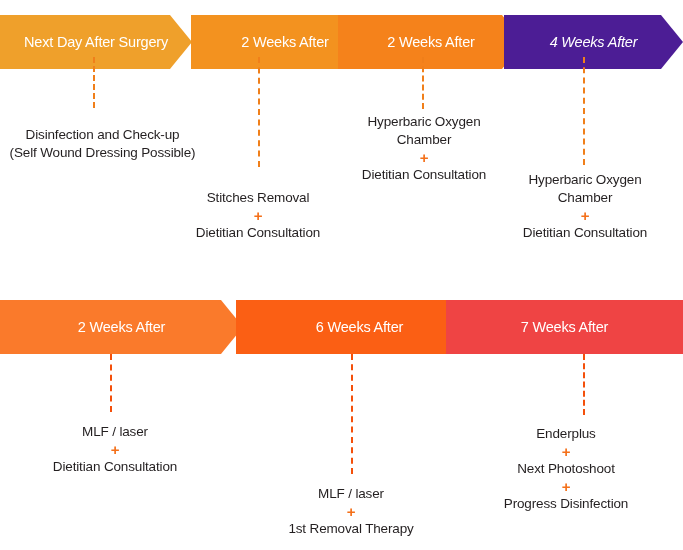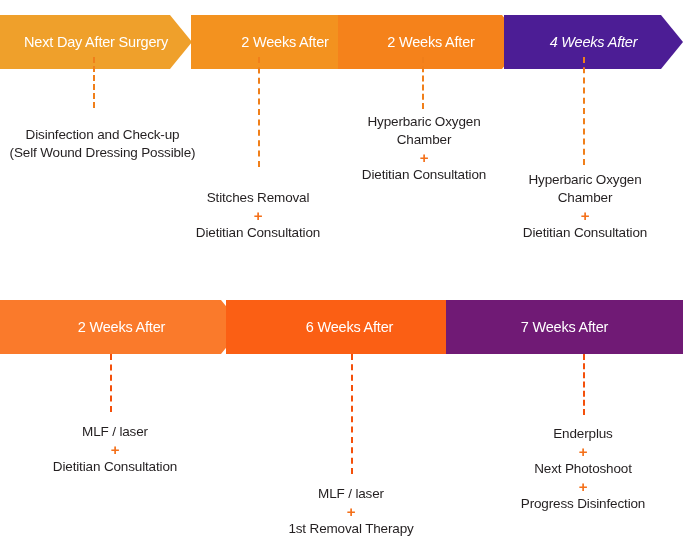--- a/index.html
+++ b/index.html
@@ -120,46 +120,46 @@
     <span class="plus">+</span>
     <span class="line">Dietitian Consultation</span>
   </div>
 
   <div class="bar bar-bottom">
 
     <div class="seg chev" style="left:0px;width:243px;background:#FA7A2B;">
       <span class="seg-label">2 Weeks After</span>
     </div>
 
-    <div class="seg chev" style="left:226px;width:247px;background:#FB5F14;">
+    <div class="seg chev" style="left:236px;width:247px;background:#FB5F14;">
       <span class="seg-label">6 Weeks After</span>
     </div>
 
-    <div class="seg flat" style="left:446px;width:237px;background:#701a75;">
+    <div class="seg flat" style="left:446px;width:237px;background:#ef4444;">
       <span class="seg-label">7 Weeks After</span>
     </div>
   </div>
 
   <div class="dash hot" style="left:110px;top:354px;height:58px;"></div>
   <div class="dash hot" style="left:351px;top:354px;height:120px;"></div>
   <div class="dash hot" style="left:583px;top:354px;height:61px;"></div>
 
   <div class="tblock" style="left:17px;top:423px;width:196px;">
     <span class="line">MLF  / laser</span>
     <span class="plus">+</span>
     <span class="line">Dietitian Consultation</span>
   </div>
 
   <div class="tblock" style="left:253px;top:485px;width:196px;">
     <span class="line">MLF  / laser</span>
     <span class="plus">+</span>
     <span class="line">1st Removal Therapy</span>
   </div>
 
-  <div class="tblock" style="left:485px;top:425px;width:196px;">
+  <div class="tblock" style="left:468px;top:425px;width:196px;">
     <span class="line">Enderplus</span>
     <span class="plus">+</span>
     <span class="line">Next Photoshoot</span>
     <span class="plus">+</span>
     <span class="line">Progress Disinfection</span>
   </div>
 
 </div>
 
 </body></html>

